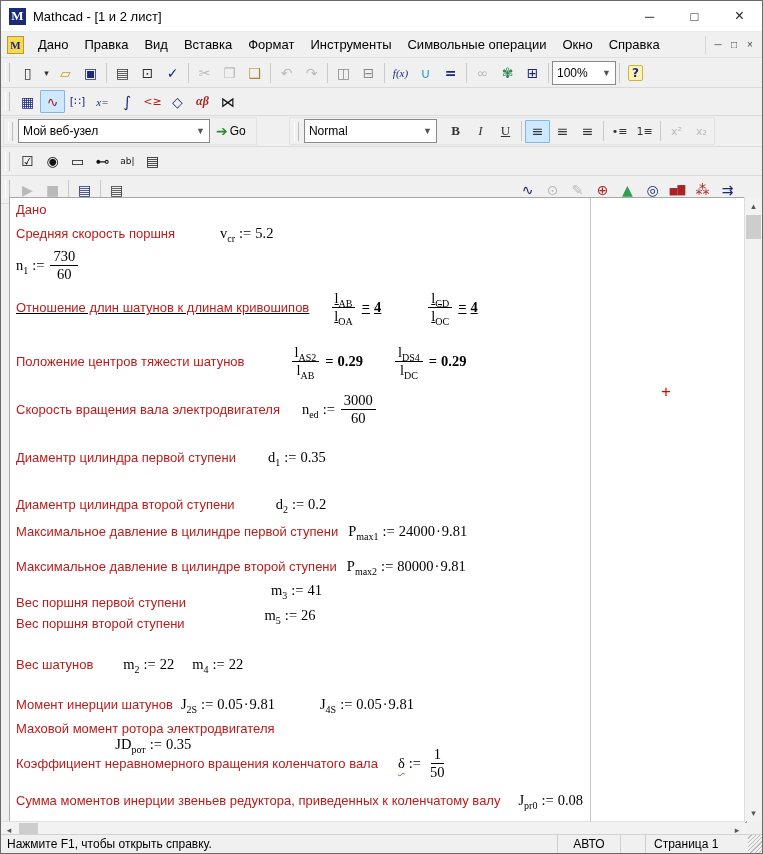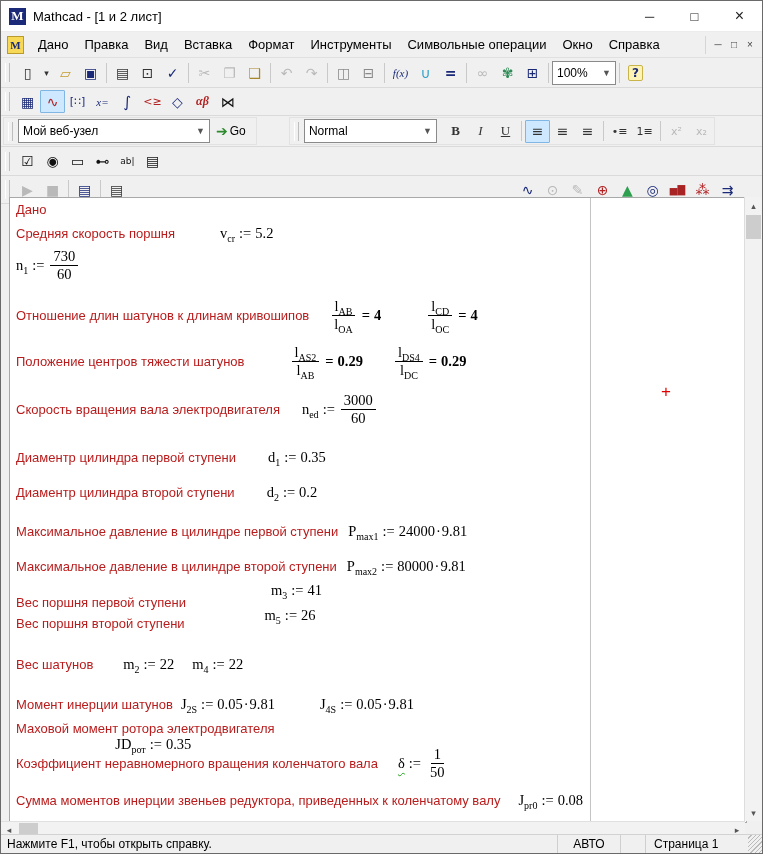--- a/index.html
+++ b/index.html
@@ -369,21 +369,21 @@
       <div class="region" style="top: 50px;">
         <span class="mexpr" style="">
           <span class="mvar">n<span class="msub">1</span></span>
           <span class="mop">:=</span>
           <span class="frac">
             <span class="fnum">730</span>
             <span class="fden">60</span>
           </span>
         </span>
       </div>
-      <div class="region" style="top: 100px;">
+      <div class="region" style="top: 92px; text-decoration: underline;">
         <span class="rlabel">Отношение длин шатунов к длинам кривошипов</span>
         <span class="mexpr" style="margin-left: 20px;">
           <span class="frac">
             <span class="fnum">l<span class="msub">AB</span></span>
             <span class="fden">l<span class="msub">OA</span></span>
           </span>
           <span class="mop b">=</span>
           <span class="mvar b">4</span>
         </span>
         <span class="mexpr" style="margin-left: 45px;">
@@ -426,21 +426,21 @@
         </span>
       </div>
       <div class="region" style="top: 251px; justify-content: flex-end;">
         <span class="rlabel">Диаментр цилиндра первой ступени</span>
         <span class="mexpr" style="margin-left: 32px;">
           <span class="mvar">d<span class="msub">1</span></span>
           <span class="mop">:=</span>
           <span class="mvar">0.35</span>
         </span>
       </div>
-      <div class="region" style="top: 286px;">
+      <div class="region" style="top: 298px; gap: 9px;">
         <span class="rlabel">Диаментр цилиндра второй ступени</span>
         <span class="mexpr" style="margin-left: 32px;">
           <span class="mvar">d<span class="msub">2</span></span>
           <span class="mop">:=</span>
           <span class="mvar">0.2</span>
         </span>
       </div>
       <div class="region" style="top: 325px;">
         <span class="rlabel">Максимальное давление в цилиндре первой ступени</span>
         <span class="mexpr" style="margin-left: 10px;">

